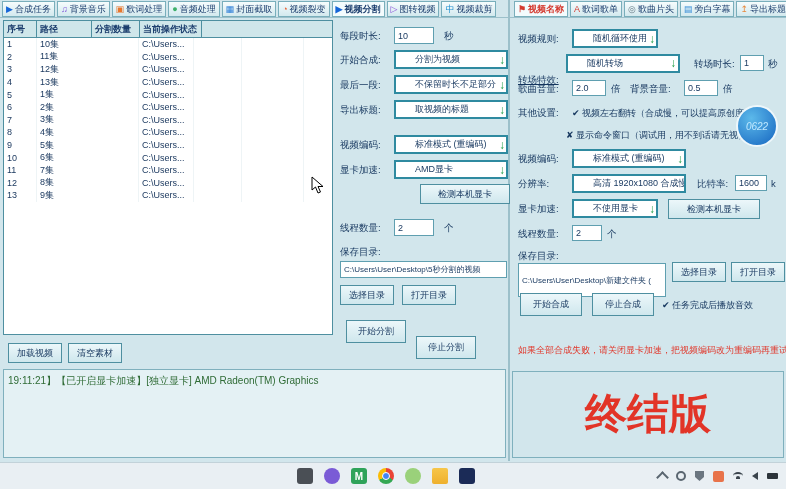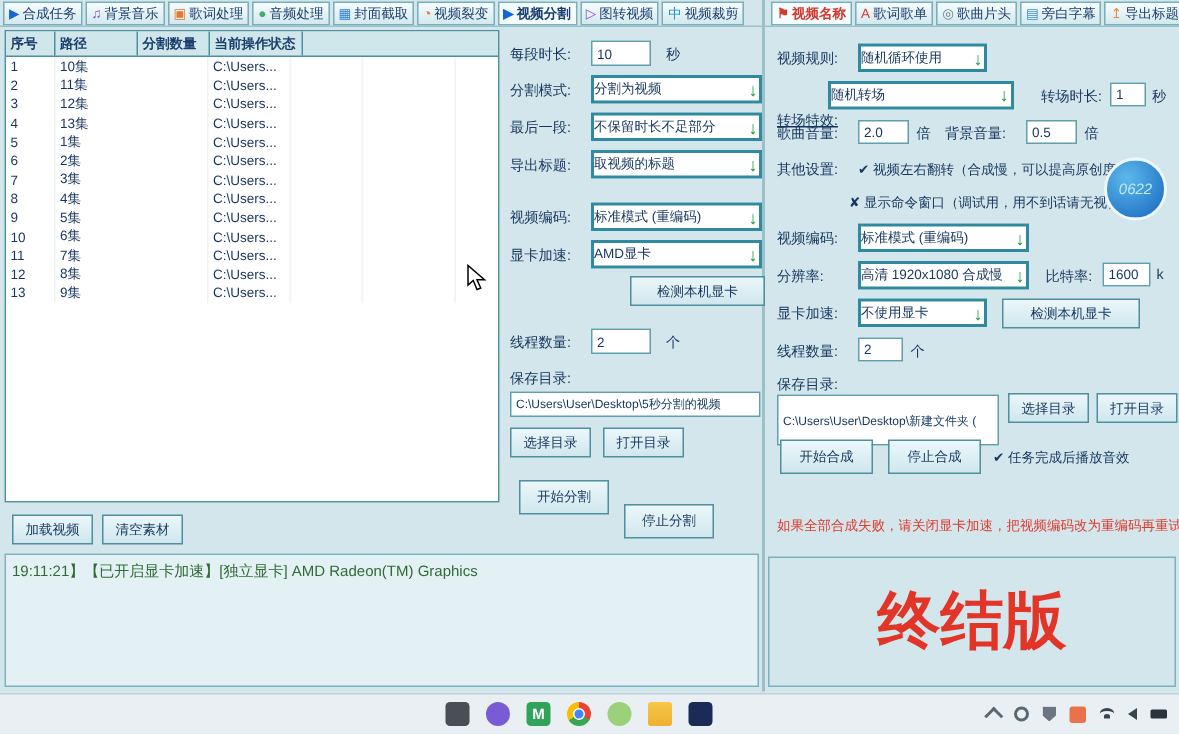--- a/index.html
+++ b/index.html
@@ -34,21 +34,21 @@
 
   
   .lbl{position:absolute;font-size:9.5px;color:#15365e;white-space:nowrap;}
   .btn{position:absolute;background:linear-gradient(#ecf7fa,#cfe7ed);
        border:1px solid #4e8fa0;font-size:9px;color:#15365e;display:flex;
        align-items:center;justify-content:center;box-sizing:border-box;cursor:default;}
   .input{position:absolute;background:#fff;border:1px solid #5f9fb0;font-size:9px;
          color:#15365e;padding-left:3px;display:flex;align-items:center;
          box-sizing:border-box;overflow:hidden;white-space:nowrap;}
   .dd{position:absolute;height:19px;background:#fff;border:2px solid #2f8aa0;
-      display:flex;align-items:center;font-size:9px;color:#15365e;padding-left:0;
+      display:flex;align-items:center;font-size:9px;color:#15365e;padding-left:19px;
       box-sizing:border-box;white-space:nowrap;overflow:hidden;cursor:default;}
   .dd .arrow{margin-left:auto;color:#1f9e46;font-weight:bold;font-size:12px;
              line-height:1;padding-right:1px;}
   .opt{position:absolute;font-size:9px;color:#15365e;white-space:nowrap;}
   .warn{position:absolute;font-size:9px;color:#e03a2e;white-space:nowrap;}
 
   .logbox{position:absolute;left:3px;top:369px;width:503px;height:89px;
           background:#e4f1f4;border:1px solid #7fb0bd;box-sizing:border-box;}
   .logtext{position:absolute;left:4px;top:4px;font-size:10px;color:#2f6b35;}
 
@@ -280,21 +280,21 @@
   <div class="btn" style="left:68px;top:343px;width:54px;height:20px;">清空素材</div>
 
   <div class="logbox">
     <div class="logtext">19:11:21】【已开启显卡加速】[独立显卡] AMD Radeon(TM) Graphics</div>
   </div>
 
   <div class="lbl" style="left:340px;top:30px;">每段时长:</div>
   <div class="input" style="left:394px;top:27px;width:40px;height:17px;">10</div>
   <div class="lbl" style="left:444px;top:30px;">秒</div>
 
-  <div class="lbl" style="left:340px;top:54px;">分割模式:</div>
+  <div class="lbl" style="left:340px;top:54px;">开始合成:</div>
   <div class="dd" style="left:394px;top:50px;width:114px;">
       <span>分割为视频</span>
       <span class="arrow">↓</span>
     </div>
 
   <div class="lbl" style="left:340px;top:79px;">最后一段:</div>
   <div class="dd" style="left:394px;top:75px;width:114px;">
       <span>不保留时长不足部分</span>
       <span class="arrow">↓</span>
     </div>
@@ -331,21 +331,21 @@
   <div class="btn" style="left:346px;top:320px;width:60px;height:23px;">开始分割</div>
   <div class="btn" style="left:416px;top:320px;width:60px;height:23px;margin-top:16px;">停止分割</div>
 
   <div class="lbl" style="left:518px;top:33px;">视频规则:</div>
   <div class="dd" style="left:572px;top:29px;width:86px;">
       <span>随机循环使用</span>
       <span class="arrow">↓</span>
     </div>
 
   <div class="lbl" style="left:518px;top:74px;text-decoration:underline;">转场特效:</div>
-  <div class="dd" style="left:552px;top:54px;width:124px;font-family:Liberation Mono, monospace;">
+  <div class="dd" style="left:566px;top:54px;width:114px;font-family:Liberation Mono, monospace;">
       <span>随机转场</span>
       <span class="arrow">↓</span>
     </div>
   <div class="lbl" style="left:694px;top:58px;">转场时长:</div>
   <div class="input" style="left:740px;top:55px;width:24px;height:16px;">1</div>
   <div class="lbl" style="left:768px;top:58px;">秒</div>
 
   <div class="lbl" style="left:518px;top:83px;">歌曲音量:</div>
   <div class="input" style="left:572px;top:80px;width:34px;height:16px;">2.0</div>
   <div class="lbl" style="left:611px;top:83px;">倍</div>

